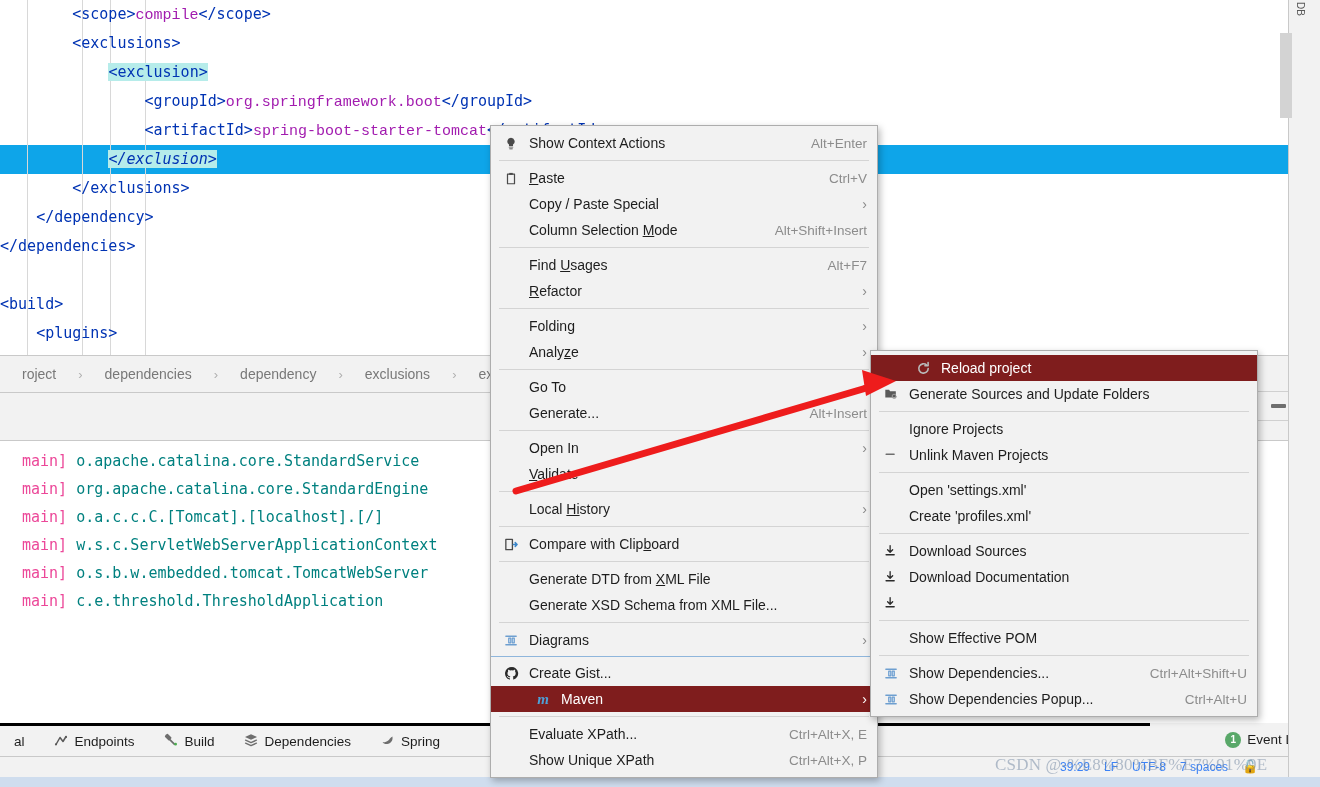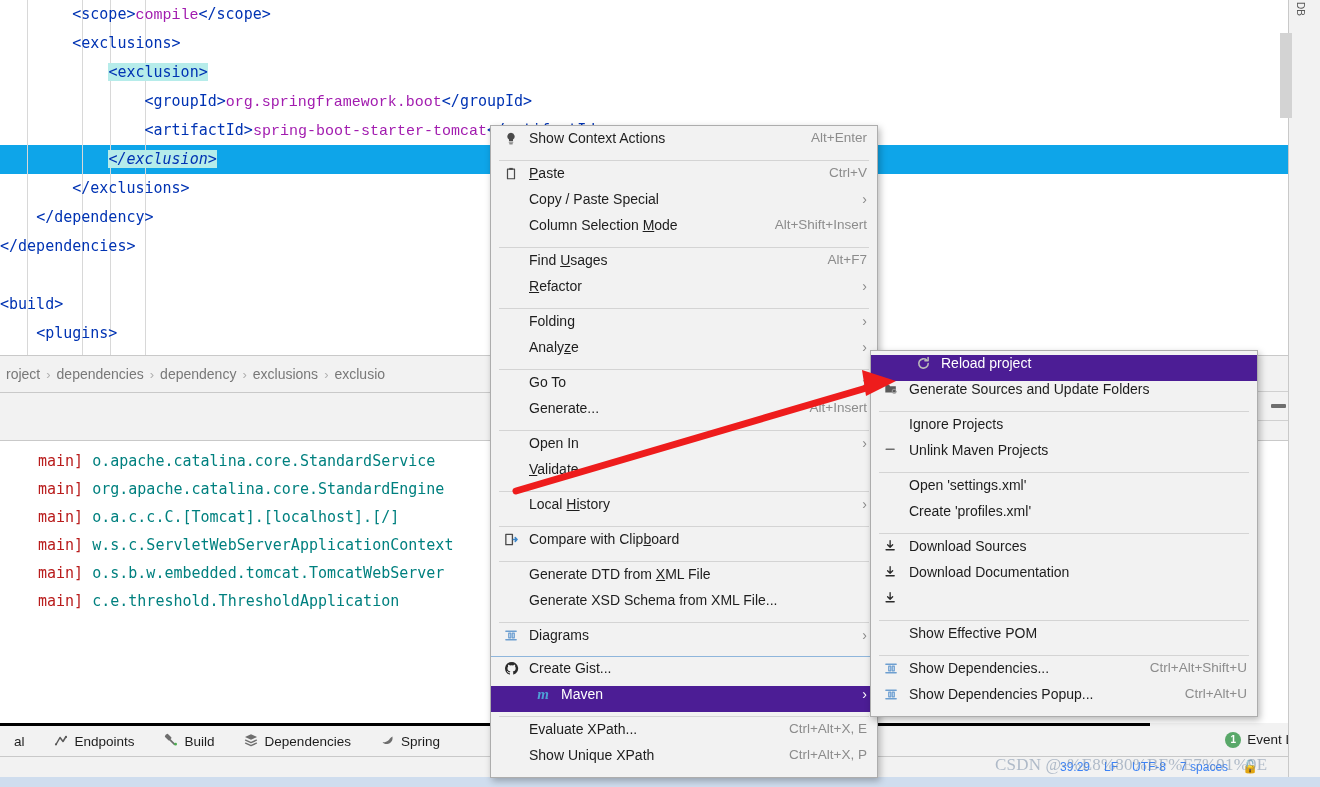--- a/index.html
+++ b/index.html
@@ -59,21 +59,21 @@
     background: #f2f2f2;
     border-top: 1px solid #c9c9c9;
     border-bottom: 1px solid #c9c9c9;
     box-sizing: border-box;
     display: flex;
     align-items: center;
     color: #787878;
     font-size: 14px;
     overflow: hidden;
   }
-  #breadcrumb-bar .crumb { padding: 0 6px; white-space: nowrap; }
+  #breadcrumb-bar .crumb { padding: 0 22px; white-space: nowrap; }
   #breadcrumb-bar .sepchar { color: #b0b0b0; font-size: 13px; }
 
   
   #console-wrap {
     position: absolute;
     left: 0; top: 393px;
     width: 1288px; height: 330px;
     background: #ffffff;
     overflow: hidden;
   }
@@ -86,21 +86,21 @@
   #console-output {
     padding-top: 6px;
     font-family: "DejaVu Sans Mono", monospace;
     font-size: 15px;
   }
   .log-line {
     height: 28px; line-height: 28px;
     white-space: pre;
     padding-left: 22px;
   }
-  .log-thread { color: #b91c1c; margin-left: 16px; }
+  .log-thread { color: #ec4899; }
   .log-logger { color: #00807f; }
 
   
   #bottom-tabs {
     position: absolute;
     left: 0; top: 723px;
     width: 1288px; height: 33px;
     background: #f2f2f2;
     border-top: 3px solid #000000;
     box-sizing: border-box;
@@ -225,27 +225,27 @@
     padding: 4px 0;
     box-sizing: border-box;
     font-size: 14px;
     color: #1d1d1d;
   }
   #context-menu { left: 490px; top: 125px; width: 388px; }
   #maven-submenu { left: 870px; top: 350px; width: 388px; }
 
   .mi {
     display: flex;
-    align-items: flex-start;
+    align-items: center;
     height: 26px;
     padding: 0 10px 0 8px;
     box-sizing: border-box;
     white-space: nowrap;
   }
-  .mi.selected { background: #4c1d95; color: #ffffff; padding-left: 40px; }
+  .mi.selected { background: #7f1d1d; color: #ffffff; padding-left: 40px; }
   .mi .icon-slot {
     width: 24px; min-width: 24px; height: 16px;
     display: flex; align-items: center; justify-content: center;
     margin-right: 6px;
   }
   .mi .lbl { flex: 1; }
   .mi .lbl u { text-decoration: underline; }
   .mi .accel { color: #8c8c8c; font-size: 13.5px; margin-left: 18px; }
   .mi .chev { color: #8a8a8a; font-size: 14px; margin-left: 14px; }
   .mi.selected .chev { color: #ffffff; }

